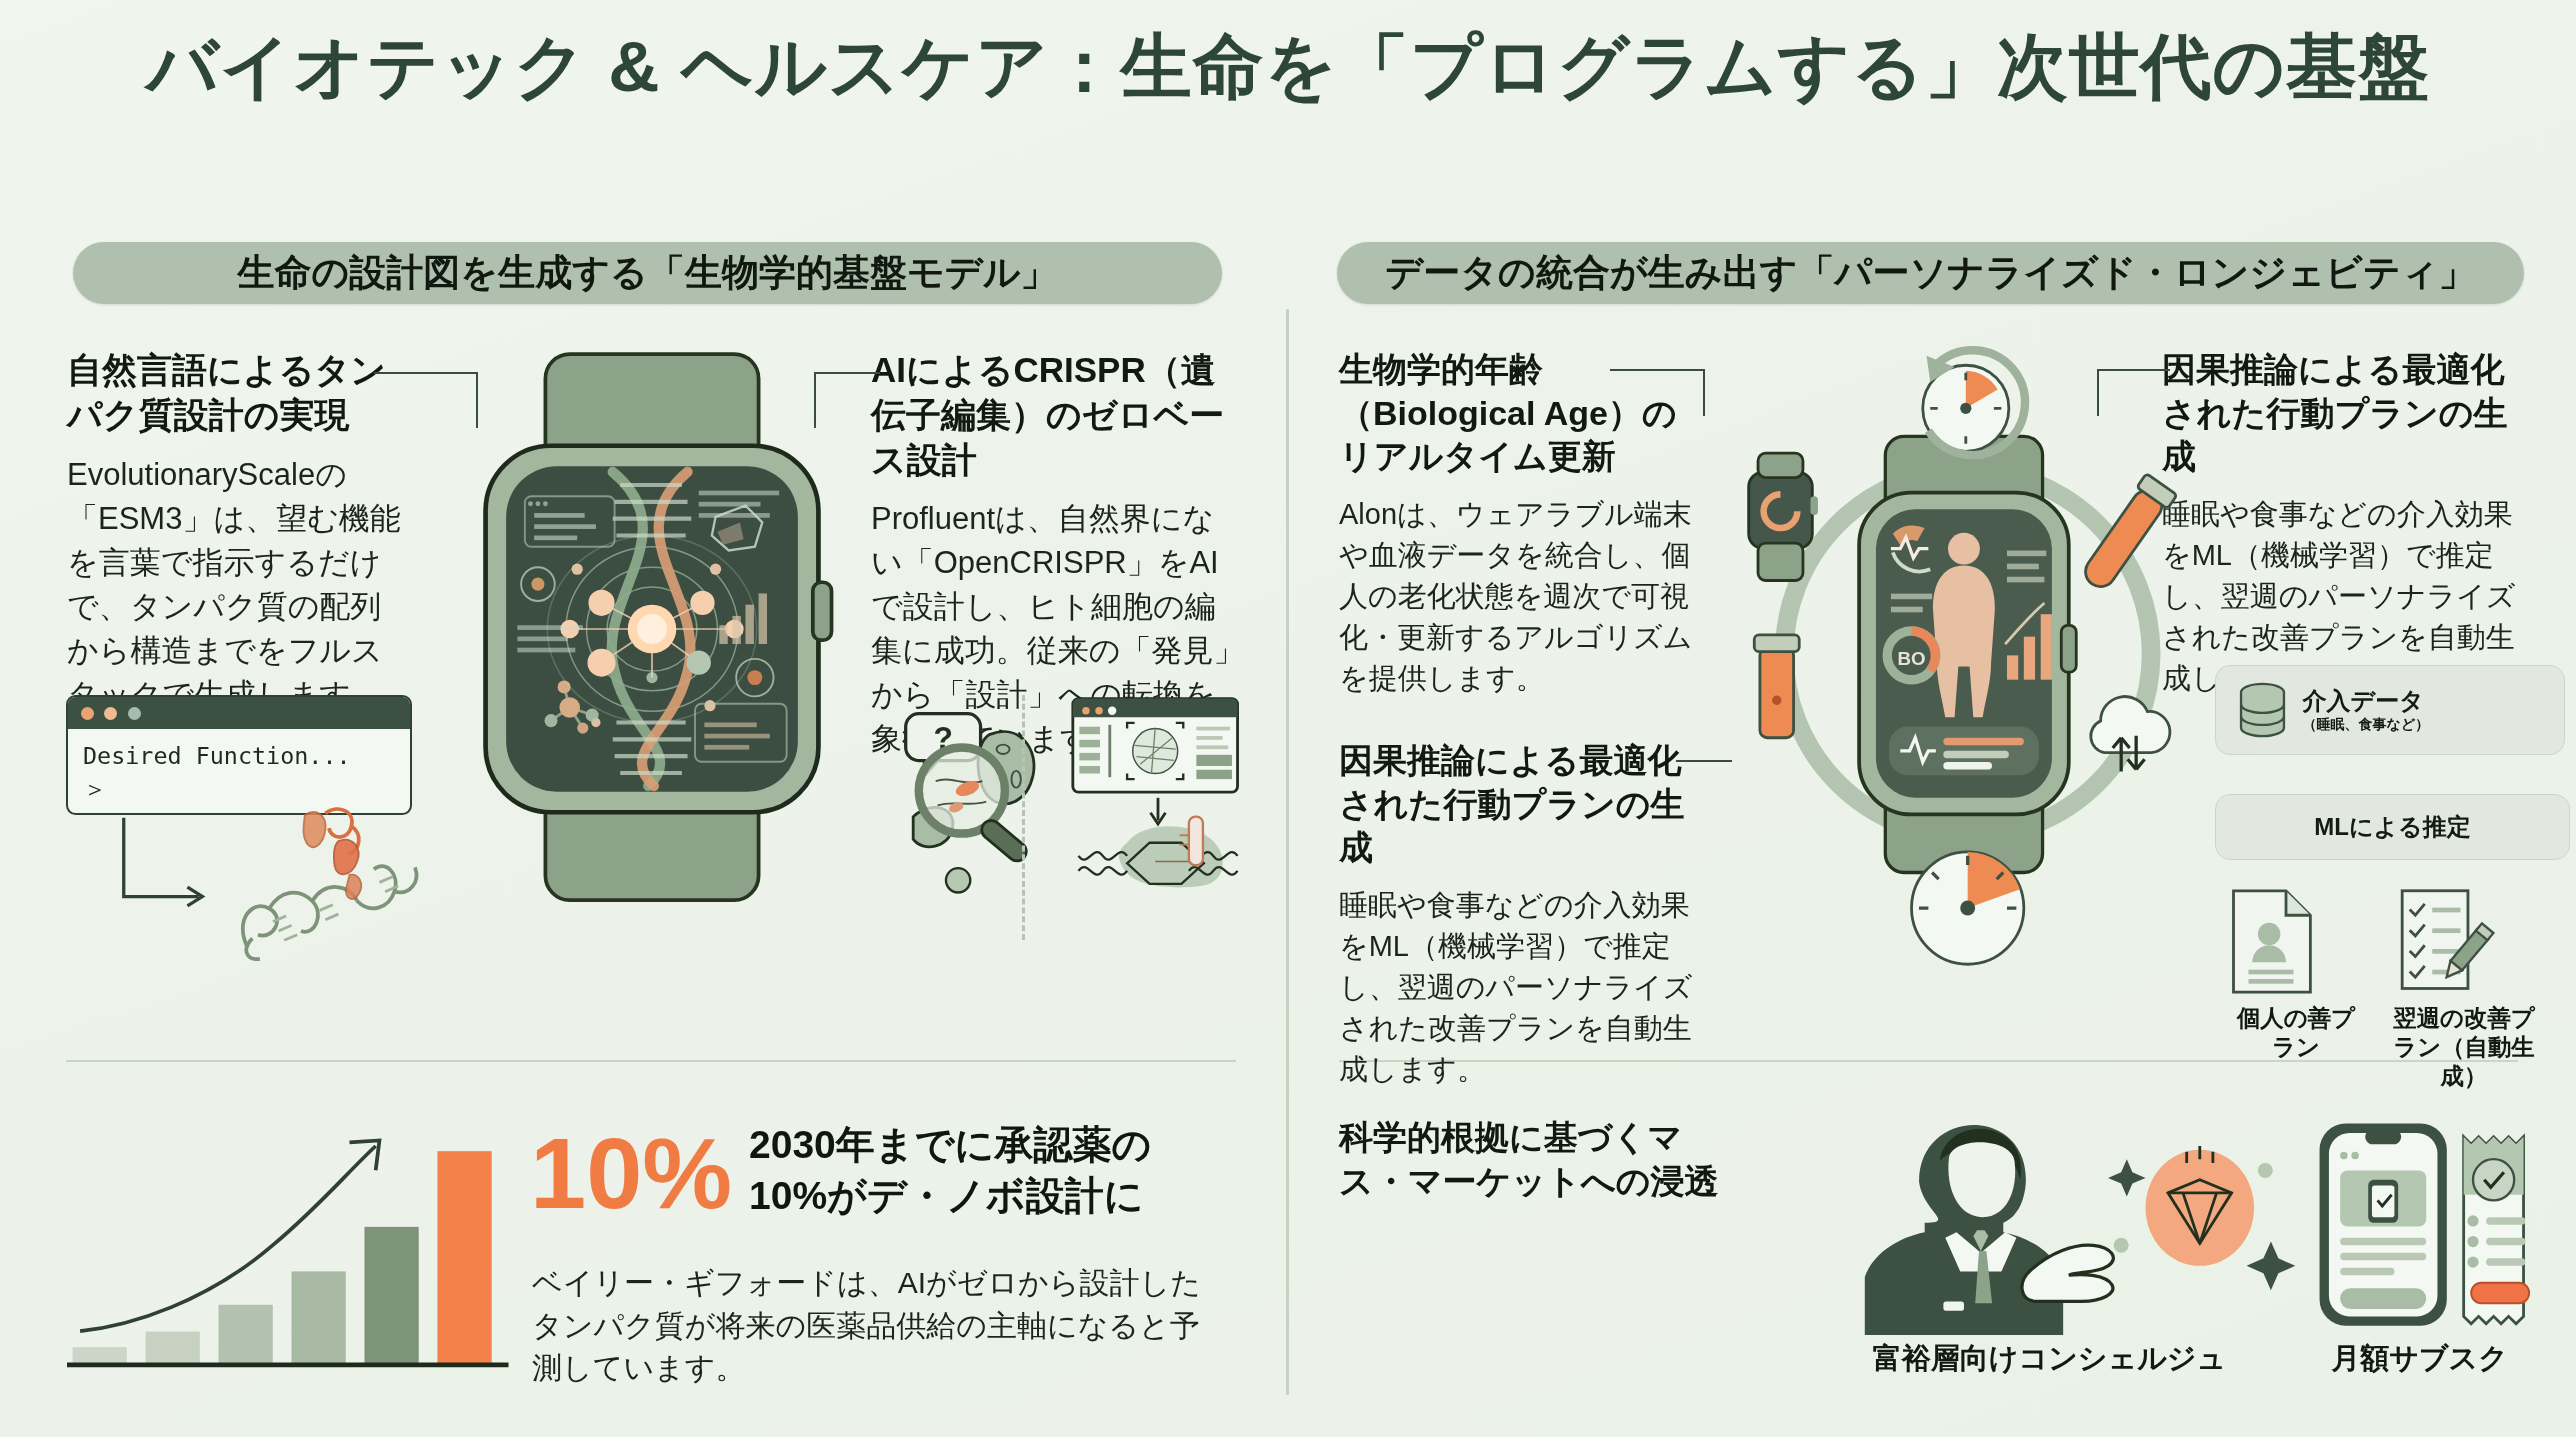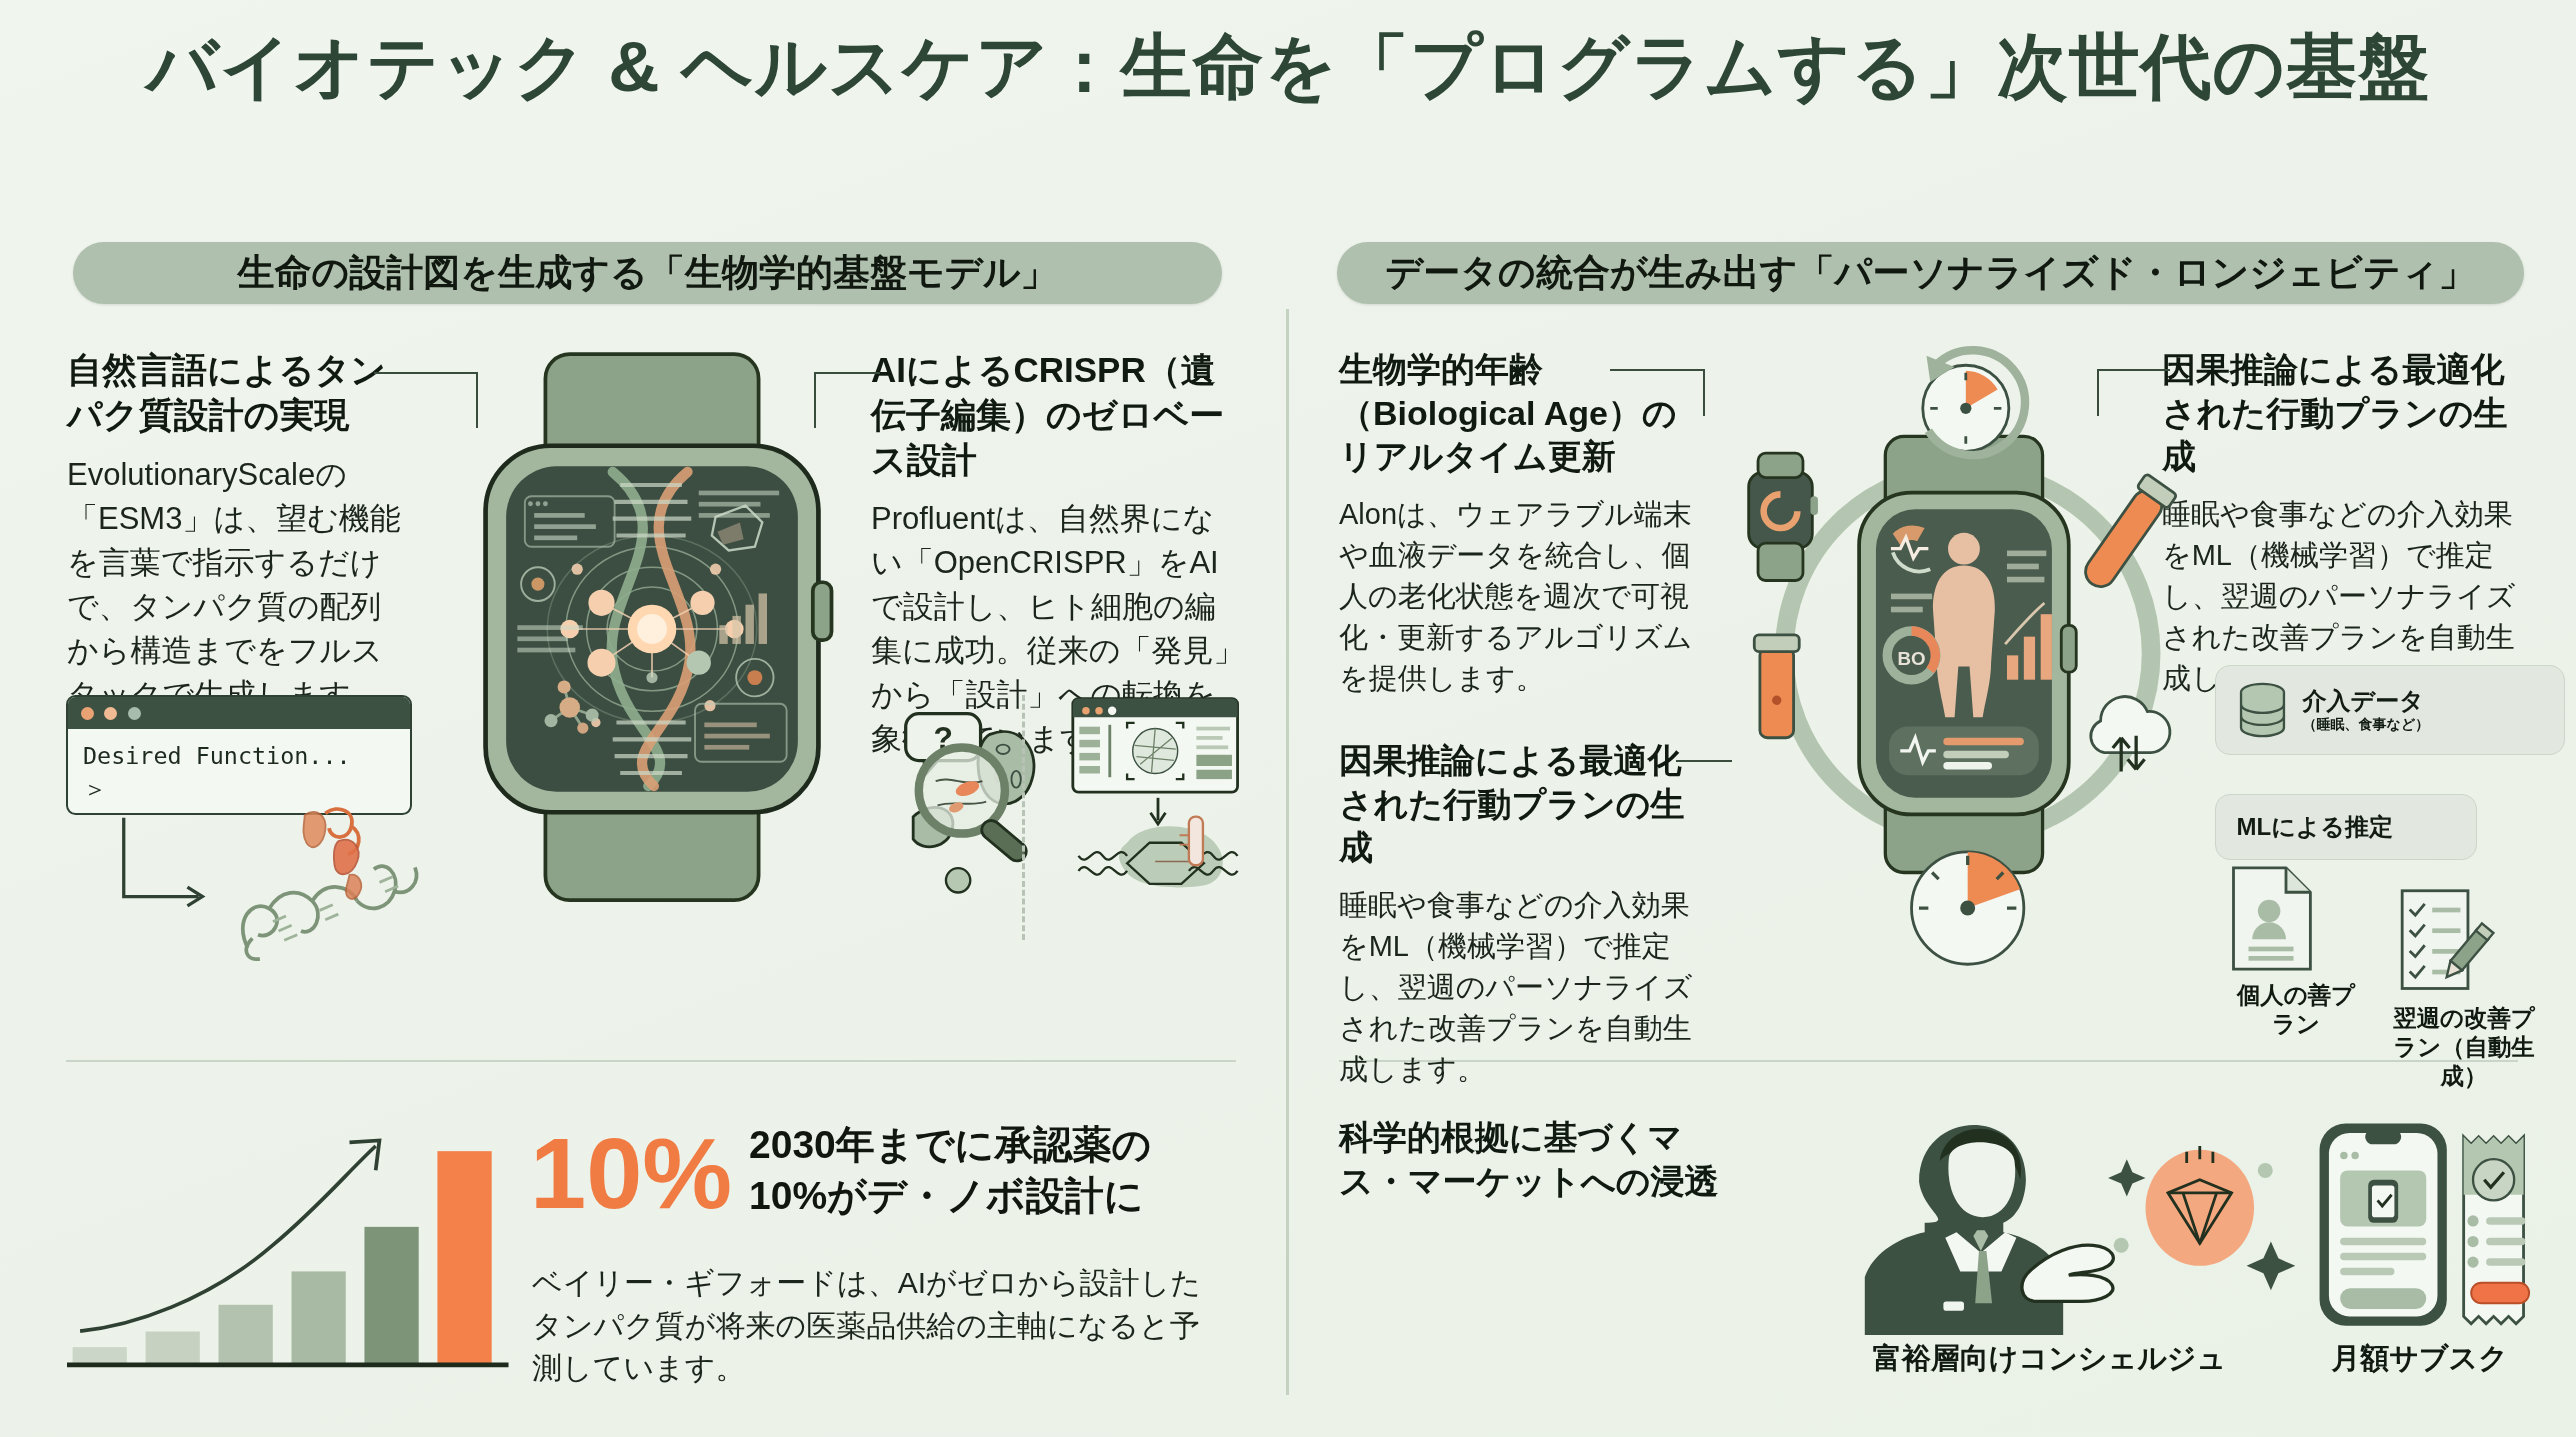--- a/index.html
+++ b/index.html
@@ -129,27 +129,27 @@
 
   
   .circ { position: absolute; left: 1743px; top: 354px; width: 440px; height: 599px; }
 
   .chip {
     position: absolute; border-radius: 15px; background: #e2e8e0;
     border: 1.9px solid #cbd6c8; display: flex; align-items: center; gap: 15px;
     padding: 0 20.6px;
   }
   #chip-data { left: 2215px; top: 665px; width: 350px; height: 90px; }
-  #chip-ml   { left: 2215px; top: 794px; width: 262px; height: 66px;
-               }
+  #chip-ml   { left: 2215px; top: 794px; width: 355px; height: 66px;
+               justify-content: center; }
   .chip .txt { font-size: 24px; font-weight: bold; color: #131c13; line-height: 1.2; }
   .chip .txt .sub { font-size: 14px; font-weight: bold; display: block; }
 
   .docicon { position: absolute; text-align: center; }
-  #doc-a { left: 2226px; top: 864px; width: 140px; }
+  #doc-a { left: 2226px; top: 887px; width: 140px; }
   #doc-b { left: 2389px; top: 887px; width: 150px; text-align: center; }
   .docicon .cap {
     margin-top: 7.5px; font-size: 23.4px; font-weight: bold;
     color: #111a11; line-height: 1.25;
   }
 
   
   .illus-br { position: absolute; left: 1891px; top: 1103px; width: 655px; height: 234px; }
   .brlabel {
     position: absolute; text-align: center; font-weight: bold;

